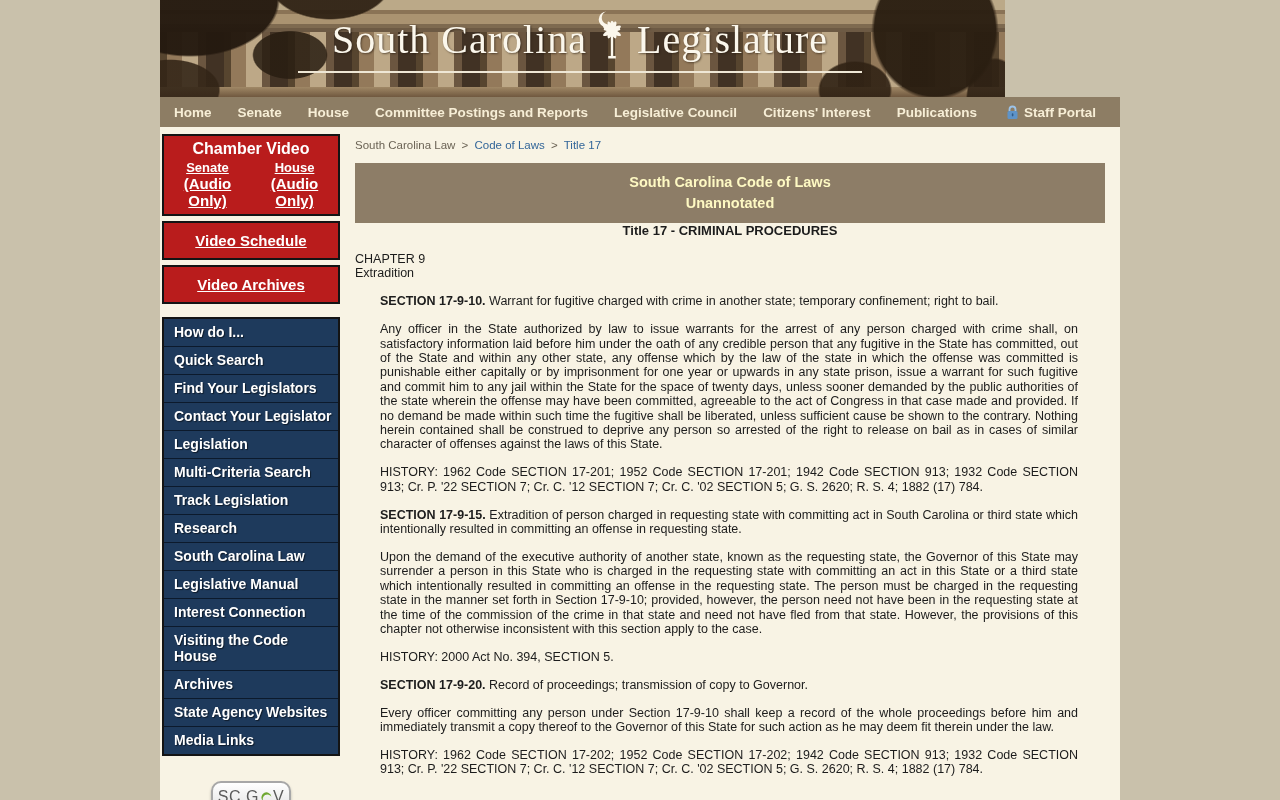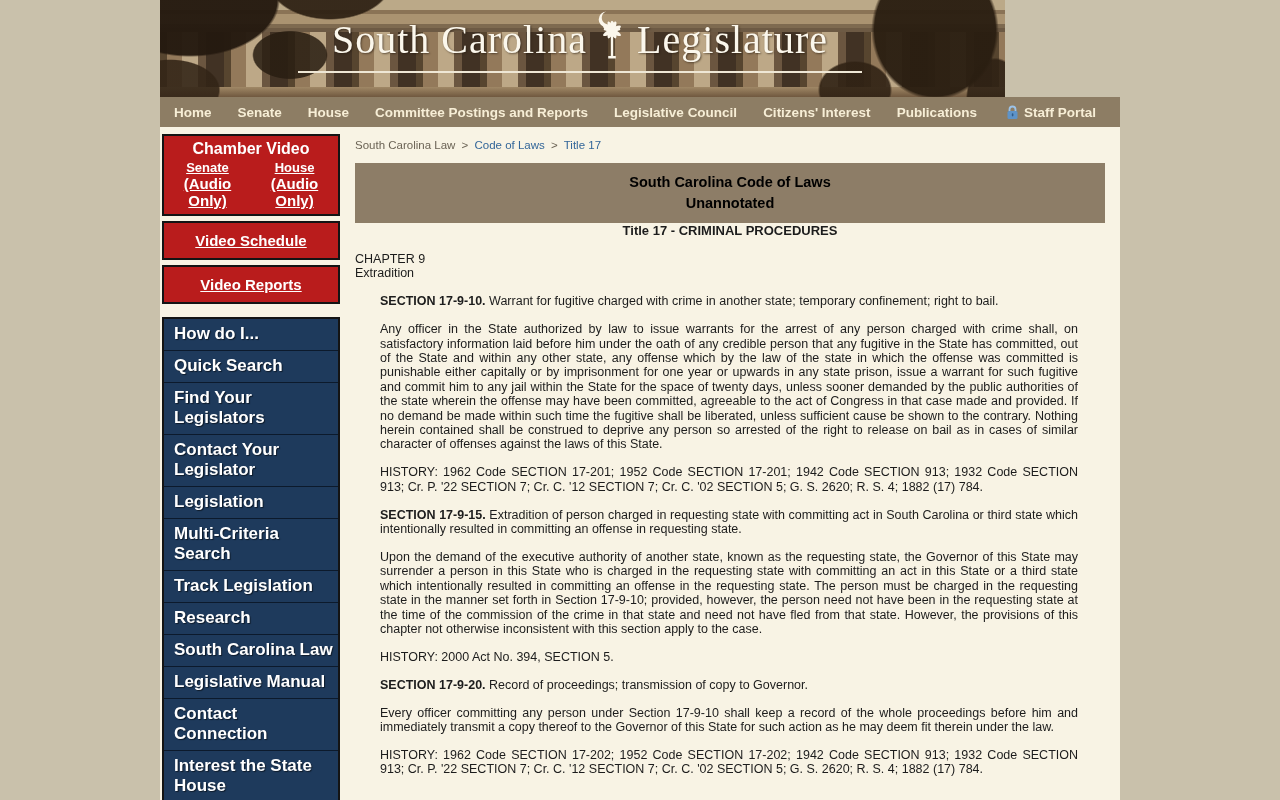--- a/index.html
+++ b/index.html
@@ -50,21 +50,21 @@
   .mbox { background:#b91c1c; border:2px solid #141414; color:#fff; text-align:center; margin-bottom:5px; }
   .cv-title { font-size:16px; font-weight:bold; padding-top:4px; }
   .cv-row { display:flex; padding:2px 0 5px 0; }
   .cv-col { width:50%; }
   .cv-link { font-size:13px; font-weight:bold; text-decoration:underline; cursor:pointer; }
   .cv-sub { font-size:15px; font-weight:bold; text-decoration:underline; cursor:pointer; }
   .vbox { padding:9px 12px; font-size:15px; font-weight:bold; }
   .vbox span { text-decoration:underline; cursor:pointer; }
 
   .menu { border:2px solid #141414; margin-top:13px; }
-  .menu-item { background:#1e3a5c; color:#fff; font-weight:bold; font-size:17px;
+  .menu-item { background:#1e3a5c; color:#fff; font-weight:bold; font-size:14px;
     padding:5px 4px 6px 10px; border-bottom:1px solid #0c1a2c; cursor:pointer;
     text-shadow:1px 1px 1px rgba(0,0,0,.55); }
   .menu-item:last-child { border-bottom:none; }
 
   .scgov { width:80px; height:48px; margin:25px auto 0 auto; border:2px solid #a7a7a7; border-radius:10px;
     background:linear-gradient(#ffffff,#d2d2d2); display:flex; flex-direction:column; align-items:center;
     justify-content:center; cursor:pointer; box-shadow:0 2px 3px rgba(0,0,0,.25); }
   .scgov-line { font-size:16px; color:#5a5a5a; letter-spacing:.5px; display:flex; align-items:center; }
   .crescent-svg { width:12px; height:12px; margin:0 1px; }
   .scgov-tag { font-size:4.5px; color:#333; border-top:1px solid #b03030; margin-top:2px; padding-top:1px;
@@ -75,21 +75,21 @@
   .lib-seal { width:34px; height:34px; flex:none; }
   .lib-text { margin-left:6px; line-height:1; }
   .lib-line1 { font-size:13px; color:#c2a365; letter-spacing:.5px; }
   .lib-line2 { font-size:15.5px; font-weight:bold; color:#1d3f7a; letter-spacing:.5px; }
 
   
   .breadcrumb { font-size:11.5px; color:#6b6355; padding-top:5px; }
   .breadcrumb .crumb-link { color:#336699; cursor:pointer; }
   .breadcrumb .sep { margin:0 3px; }
 
-  .banner { margin-top:12px; height:60px; background:#8d7d67; color:#000000; font-weight:bold; font-size:14.5px;
+  .banner { margin-top:12px; height:60px; background:#8d7d67; color:#fef9c3; font-weight:bold; font-size:14.5px;
     display:flex; flex-direction:column; align-items:center; justify-content:center; line-height:1.45; }
 
   .law-title { text-align:center; font-weight:bold; font-size:13px; color:#1c1c1c; }
   .chapter { font-size:12.5px; margin-top:14px; line-height:1.15; color:#1c1c1c; }
 
   .body-text { padding:0 27px 0 25px; color:#1c1c1c; }
   .para { font-size:12.5px; line-height:14.4px; margin-top:13.5px; text-align:justify; }
   .para b { font-weight:bold; }
 </style>
 </head>
@@ -155,36 +155,36 @@
           <div class="cv-col">
             <div class="cv-link">House</div>
             <div class="cv-sub">(Audio Only)</div>
           </div>
         </div>
       </div>
       <div class="mbox vbox">
         <span>Video Schedule</span>
       </div>
       <div class="mbox vbox">
-        <span>Video Reports</span>
+        <span>Video Archives</span>
       </div>
 
       <div class="menu">
         <div class="menu-item">How do I...</div>
         <div class="menu-item">Quick Search</div>
         <div class="menu-item">Find Your Legislators</div>
         <div class="menu-item">Contact Your Legislator</div>
         <div class="menu-item">Legislation</div>
         <div class="menu-item">Multi-Criteria Search</div>
         <div class="menu-item">Track Legislation</div>
         <div class="menu-item">Research</div>
         <div class="menu-item">South Carolina Law</div>
         <div class="menu-item">Legislative Manual</div>
-        <div class="menu-item">Contact Connection</div>
-        <div class="menu-item">Interest the State House</div>
+        <div class="menu-item">Interest Connection</div>
+        <div class="menu-item">Visiting the Code House</div>
         <div class="menu-item">Archives</div>
         <div class="menu-item">State Agency Websites</div>
         <div class="menu-item">Media Links</div>
       </div>
 
       <div class="scgov">
         <div class="scgov-line">
           <span>SC.G</span>
           <svg class="crescent-svg" viewBox="0 0 12 12">
             <path d="M4,1 a5,5 0 1,0 7,6 a4.5,4.5 0 1,1 -7,-6 z" fill="#6fa832" transform="rotate(110 6 6)"></path>

